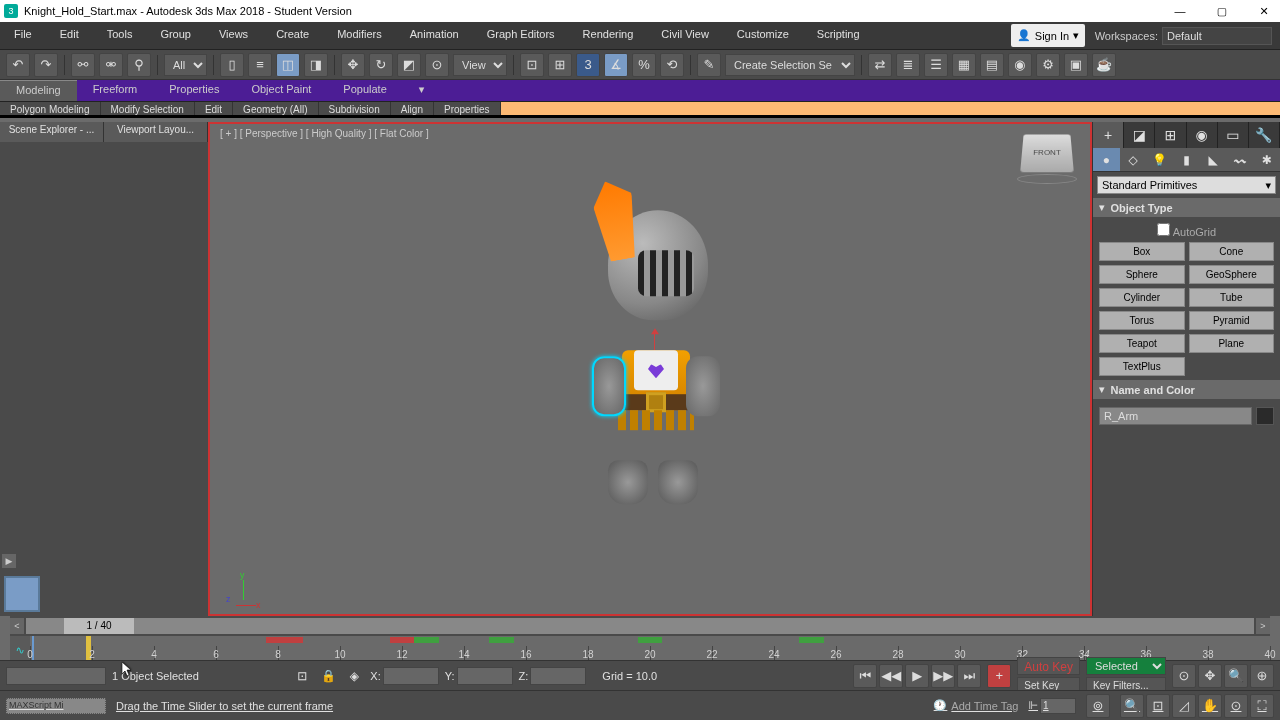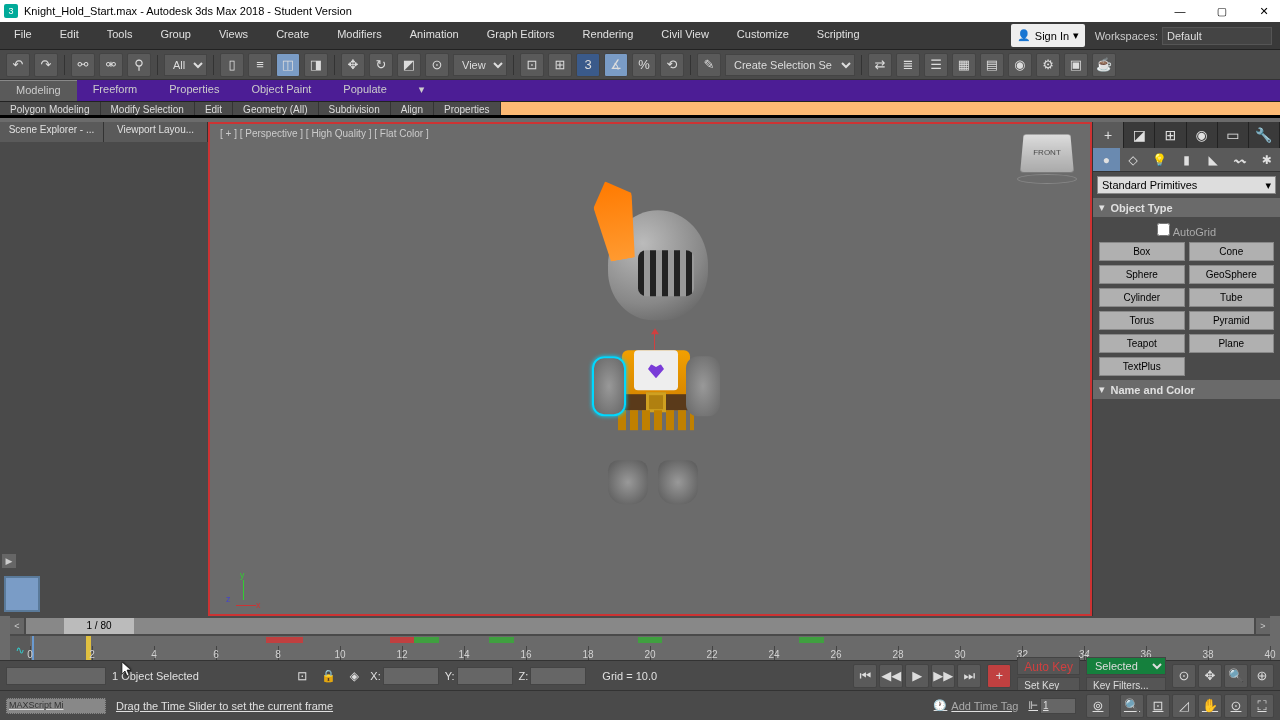--- a/index.html
+++ b/index.html
@@ -306,28 +306,34 @@
           <div class="gbtn">Pyramid</div>
           <div class="gbtn">Teapot</div>
           <div class="gbtn">Plane</div>
           <div class="gbtn">TextPlus</div>
         </div>
       </div>
       <div class="roll-head">
           <span>▾</span>
           <b>Name and Color</b>
         </div>
+      <div class="roll-body">
+        <div class="name-row">
+          <input value="R_Arm" style="">
+          <div class="swatch"></div>
+        </div>
+      </div>
     </div>
   </div>
 </div>
 
 <div class="timeslider">
   <div class="ts-arrow">&lt;</div>
   <div class="ts-track">
-    <div class="ts-thumb">1 / 80</div>
+    <div class="ts-thumb">1 / 40</div>
   </div>
   <div class="ts-arrow">&gt;</div>
 </div>
 
 <div class="timeline">
   <div class="tl-icon">∿</div>
   <div class="tl-ruler" id="tlruler">
     <div class="tl-cursor" style="left:2px"></div>
     <div class="tl-cursor2" style="left:4.5%"></div>
     <div class="tl-key" style="left:19%;width:3%;background:#c04040"></div>

